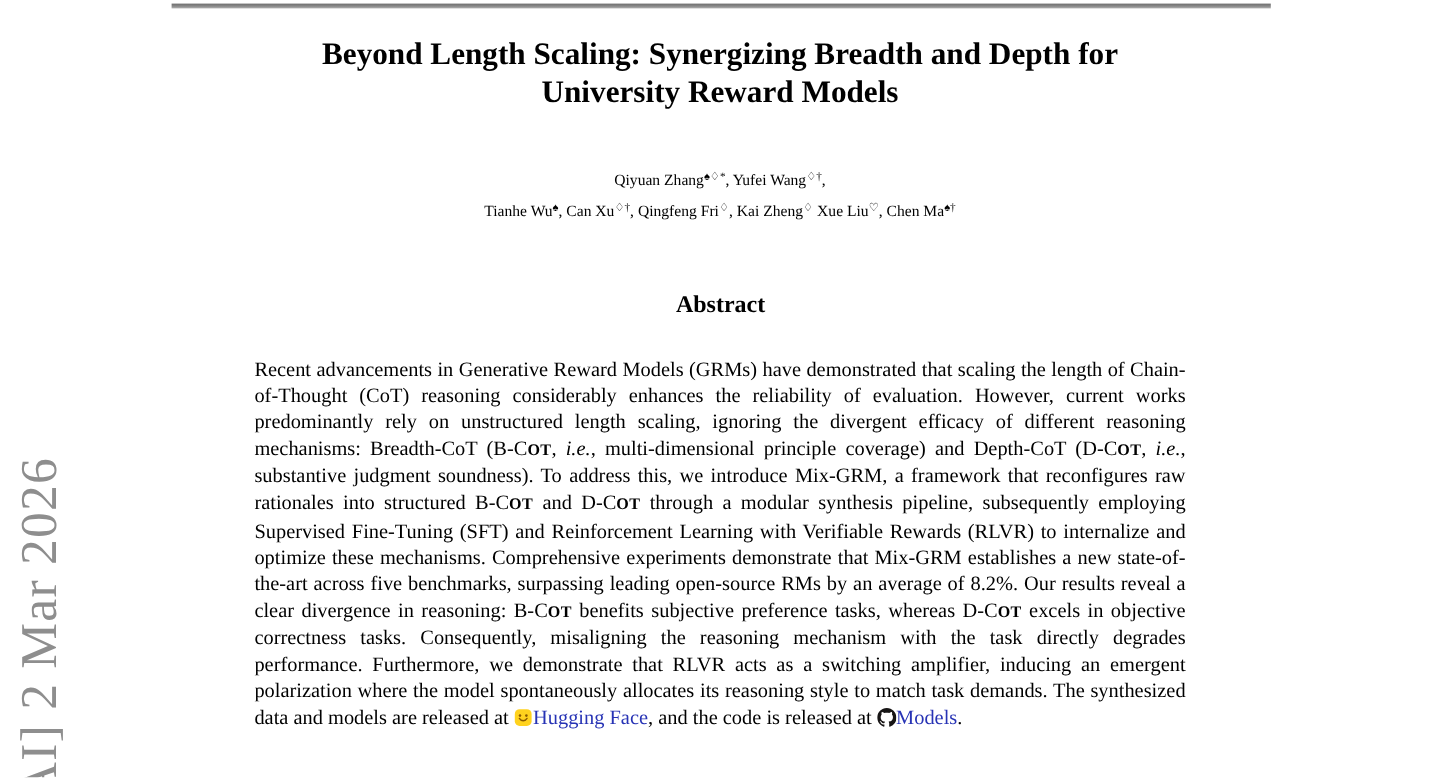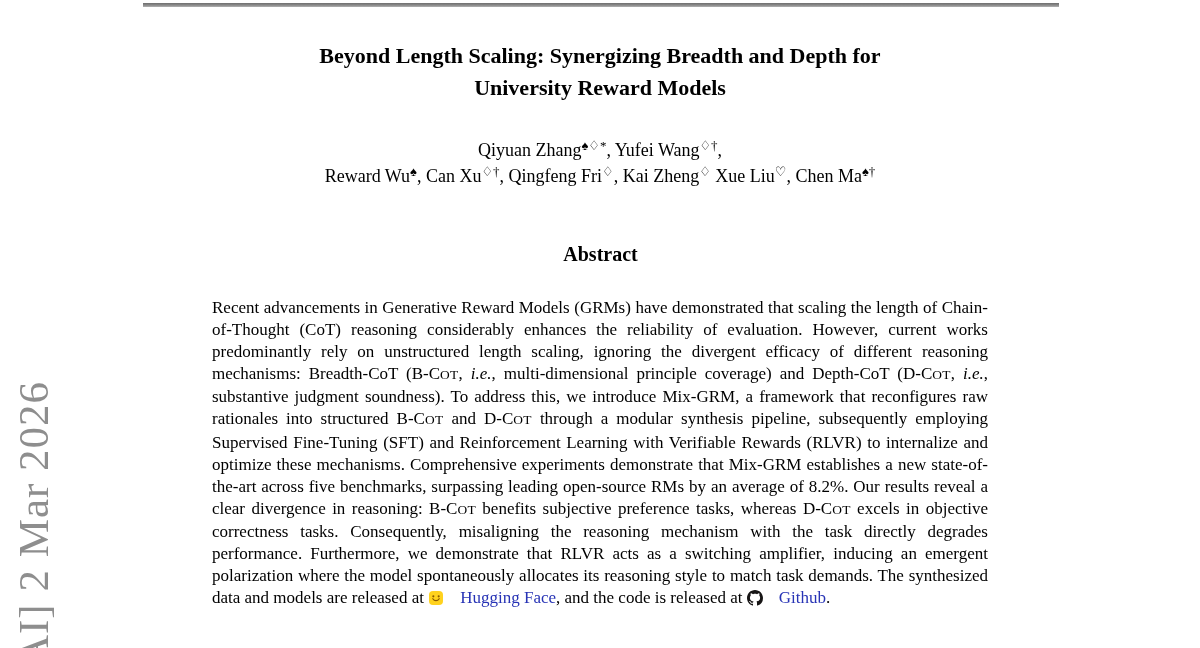--- a/index.html
+++ b/index.html
@@ -18,73 +18,73 @@
     background:linear-gradient(180deg,#6e6e6e 0%,var(--rule) 55%,#b2b2b2 100%);
   }
   .watermark{
     position:absolute; left:12px; top:666px;
     transform:rotate(-90deg); transform-origin:0 0;
     font-size:43px; line-height:1; color:var(--watermark);
     white-space:nowrap; letter-spacing:1px;
   }
   .title{
     position:absolute; top:29px; left:0; right:0; text-align:center;
-    font-size:22px; line-height:32px; font-weight:bold;margin-top:11px;
+    font-size:26px; line-height:32px; font-weight:bold;
   }
   .authors{
     position:absolute; top:137px; left:0; right:0; text-align:center;
-    font-size:18px; line-height:26px;
+    font-size:13px; line-height:26px;
   }
   .affiliations{
     position:absolute; top:200px; left:0; right:0; text-align:center;
     font-size:18px; font-weight:bold;
   }
   .abstract-heading{
     position:absolute; top:243px; left:1px; right:0; text-align:center;
     font-size:20px; font-weight:bold;
   }
   .abstract{
     position:absolute; left:212px; top:297px; width:776px;
     font-size:17px; line-height:22.1px; text-align:justify;
   }
   .sup{font-size:72%; position:relative; top:-0.45em; line-height:0;}
-  .sc{font-size:79%; letter-spacing:0.3px;}
+  .sc{font-size:79%; letter-spacing:0.3px;font-weight:bold;}
   .i{font-style:italic;margin-top:14px;}
   .b{font-weight:normal;}
   .gap{display:inline-block; width:26px;}
-  a.link{color:var(--link); text-decoration:none; cursor:pointer;margin-left:16px;}
+  a.link{color:var(--link); text-decoration:none; cursor:pointer;}
   .icon{display:inline-block; line-height:0;}
   .icon svg{vertical-align:-3px;}
 </style>
 </head>
 <body>
 
 <div class="page">
   <div class="top-rule"></div>
 
   <div class="watermark">AI] 2 Mar 2026</div>
 
   <h1 class="title">
     <div>Beyond Length Scaling: Synergizing Breadth and Depth for</div>
     <div>University Reward Models</div>
   </h1>
 
   <div class="authors">
     <div><span>Qiyuan Zhang</span><span class="sup">♠♢*</span><span>, Yufei Wang</span><span class="sup">♢†</span><span>,</span></div>
-    <div><span>Reward Wu</span><span class="sup">♠</span><span>, Can Xu</span><span class="sup">♢†</span><span>, Qingfeng Fri</span><span class="sup">♢</span><span>, Kai Zheng</span><span class="sup">♢</span><span> Xue Liu</span><span class="sup">♡</span><span>, Chen Ma</span><span class="sup">♠†</span></div>
+    <div><span>Tianhe Wu</span><span class="sup">♠</span><span>, Can Xu</span><span class="sup">♢†</span><span>, Qingfeng Fri</span><span class="sup">♢</span><span>, Kai Zheng</span><span class="sup">♢</span><span> Xue Liu</span><span class="sup">♡</span><span>, Chen Ma</span><span class="sup">♠†</span></div>
   </div>
 
 
   <h2 class="abstract-heading">Abstract</h2>
 
   <p class="abstract"><span>Recent advancements in Generative Reward Models (GRMs) have demonstrated that scaling the length of Chain-of-Thought (CoT) reasoning considerably enhances the reliability of evaluation. However, current works predominantly rely on unstructured length scaling, ignoring the divergent efficacy of different reasoning mechanisms: Breadth-CoT (B-C</span><span class="sc">OT</span><span>, </span><span class="i">i.e.</span><span>, multi-dimensional principle coverage) and Depth-CoT (D-C</span><span class="sc">OT</span><span>, </span><span class="i">i.e.</span><span>, substantive judgment soundness). To address this, we introduce </span><span class="b">Mix-GRM</span><span>, a framework that reconfigures raw rationales into structured B-C</span><span class="sc">OT</span><span> and D-C</span><span class="sc">OT</span><span> through a modular synthesis pipeline, subsequently employing Supervised Fine-Tuning (SFT) and Reinforcement Learning with Verifiable Rewards (RLVR) to internalize and optimize these mechanisms. Comprehensive experiments demonstrate that Mix-GRM establishes a new state-of-the-art across five benchmarks, surpassing leading open-source RMs by an average of 8.2%. Our results reveal a clear divergence in reasoning: B-C</span><span class="sc">OT</span><span> benefits subjective preference tasks, whereas D-C</span><span class="sc">OT</span><span> excels in objective correctness tasks. Consequently, misaligning the reasoning mechanism with the task directly degrades performance. Furthermore, we demonstrate that RLVR acts as a switching amplifier, inducing an emergent polarization where the model spontaneously allocates its reasoning style to match task demands. The synthesized data and models are released at </span><span class="icon">
   <svg width="16" height="16" viewBox="0 0 24 24" aria-hidden="true">
     <rect x="1.5" y="1.5" width="21" height="21" rx="6" fill="var(--hf-yellow)"></rect>
     <circle cx="8" cy="9.5" r="1.6" fill="#8a5a00"></circle>
     <circle cx="16" cy="9.5" r="1.6" fill="#8a5a00"></circle>
     <path d="M7.2 13c2.4 4 7.2 4 9.6 0" stroke="#8a5a00" stroke-width="1.7" fill="none" stroke-linecap="round"></path>
   </svg>
 </span><a href="#" class="link">Hugging Face</a><span>, and the code is released at </span><span class="icon">
   <svg width="16" height="16" viewBox="0 0 16 16" aria-hidden="true">
     <path fill="var(--gh-black)" d="M8 0C3.58 0 0 3.58 0 8c0 3.54 2.29 6.53 5.47 7.59.4.07.55-.17.55-.38 0-.19-.01-.82-.01-1.49-2.01.37-2.53-.49-2.69-.94-.09-.23-.48-.94-.82-1.13-.28-.15-.68-.52-.01-.53.63-.01 1.08.58 1.23.82.72 1.21 1.87.87 2.33.66.07-.52.28-.87.51-1.07-1.78-.2-3.64-.89-3.64-3.95 0-.87.31-1.59.82-2.15-.08-.2-.36-1.02.08-2.12 0 0 .67-.21 2.2.82.64-.18 1.32-.27 2-.27s1.36.09 2 .27c1.53-1.04 2.2-.82 2.2-.82.44 1.1.16 1.92.08 2.12.51.56.82 1.27.82 2.15 0 3.07-1.87 3.75-3.65 3.95.29.25.54.73.54 1.48 0 1.07-.01 1.93-.01 2.2 0 .21.15.46.55.38A8.01 8.01 0 0 0 16 8c0-4.42-3.58-8-8-8z"></path>
   </svg>
-</span><a href="#" class="link">Github</a><span>.</span></p>
+</span><a href="#" class="link">Models</a><span>.</span></p>
 </div>
 
 </body></html>

